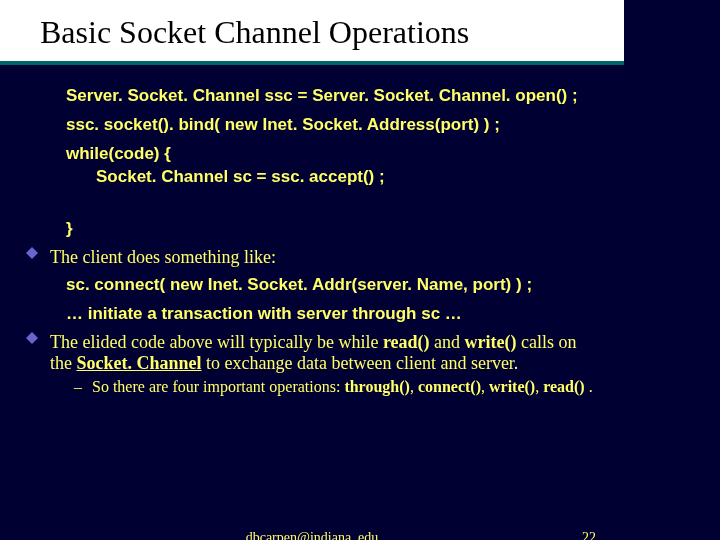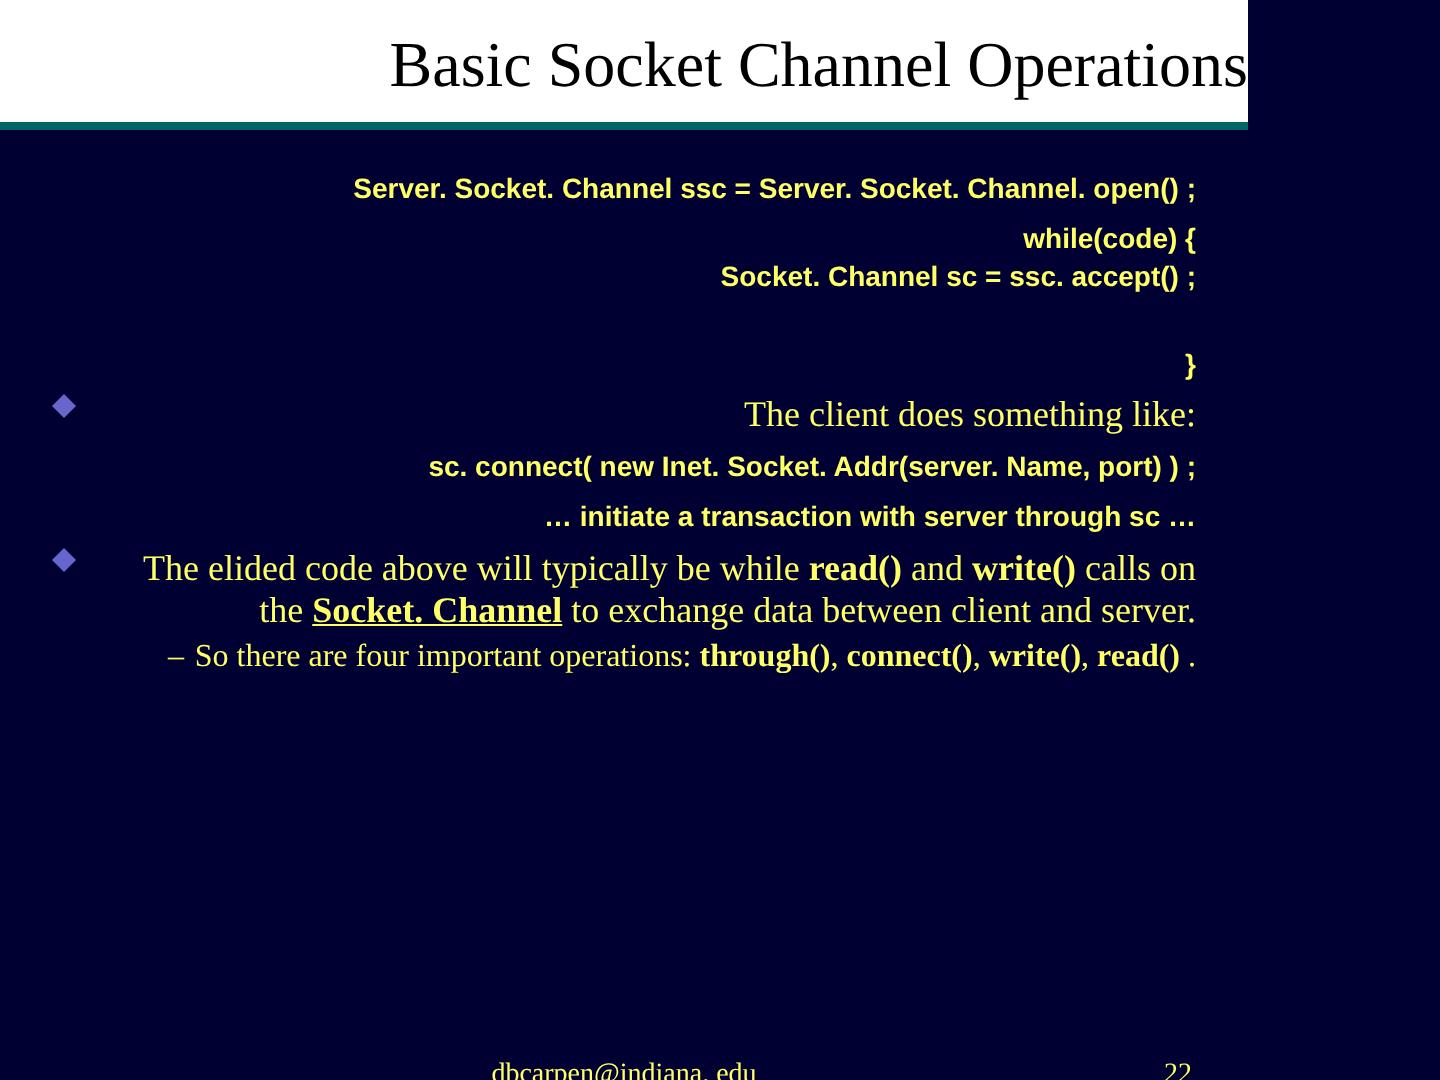--- a/index.html
+++ b/index.html
@@ -11,21 +11,20 @@
     font-family: "Times New Roman", Times, serif;
     color: #ffff66;
     overflow: hidden;
   }
   .slide {
     width: 624px;
     height: 540px;
     position: relative;
     box-sizing: border-box;
     padding: 0;
-    text-align: right;
   }
   .title {
     color: #000;
     background: #fff;
     font-size: 32px;
     padding: 14px 0 10px 40px;
     margin: 0;
     font-weight: normal;
   }
   .title-wrap {
@@ -44,21 +43,21 @@
   .b1 .dia {
     flex: 0 0 auto;
     width: 24px;
     text-align: left;
   }
   .b1 .dia svg { display: block; }
   .b1 .txt { flex: 1 1 auto; }
   .code {
     font-family: Arial, Helvetica, sans-serif;
     font-weight: bold;
-    font-size: 14px;
+    font-size: 17px;
     color: #ffff66;
     margin: 6px 0 6px 40px;
     line-height: 1.35;
   }
   .code .ind1 { padding-left: 30px; display: inline-block; }
   .b2 {
     display: flex;
     align-items: flex-start;
     margin: 4px 0 2px 48px;
     font-size: 16px;
@@ -94,20 +93,21 @@
 <div class="slide">
 
   <div class="title-wrap">
     <h1 class="title">Basic Socket Channel Operations</h1>
   </div>
 
   <div class="content">
 
 
     <div class="code">Server. Socket. Channel ssc = Server. Socket. Channel. open() ;</div>
+    <div class="code">ssc. socket(). bind( new Inet. Socket. Address(port) ) ;</div>
     <div class="code">
       <span>while(code) {</span><br>
       <span class="ind1">Socket. Channel sc = ssc. accept() ;</span>
     </div>
     <div class="code">
       <br>
       <span>}</span>
     </div>
 
     <div class="b1">

